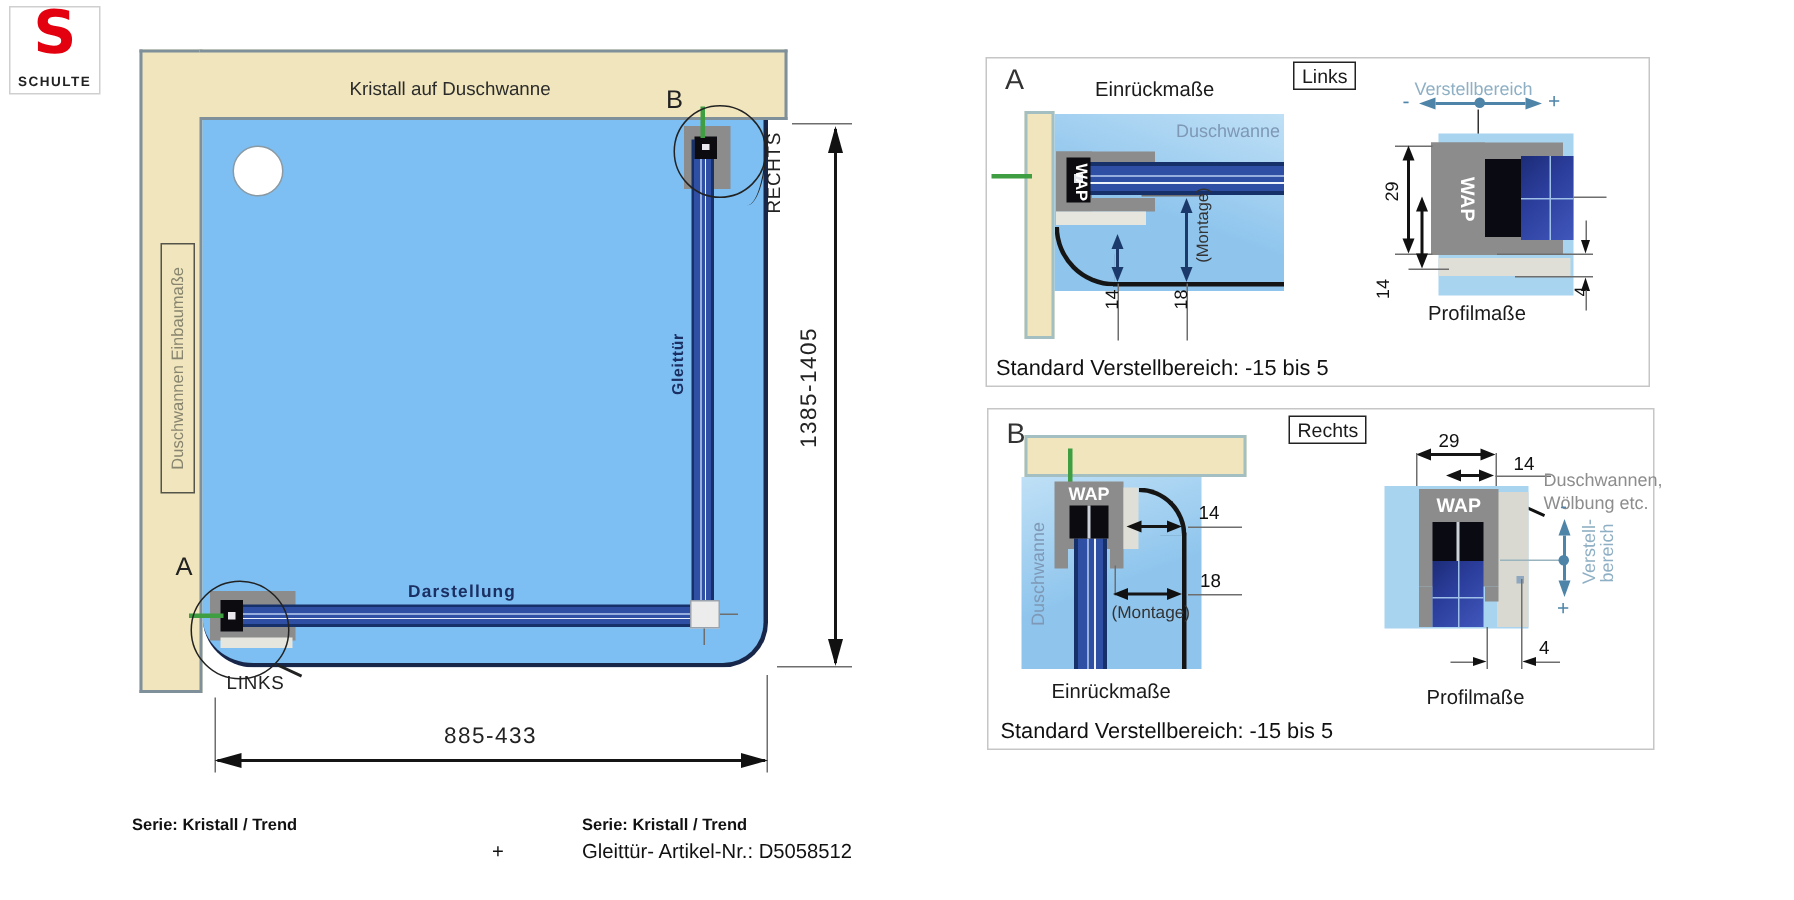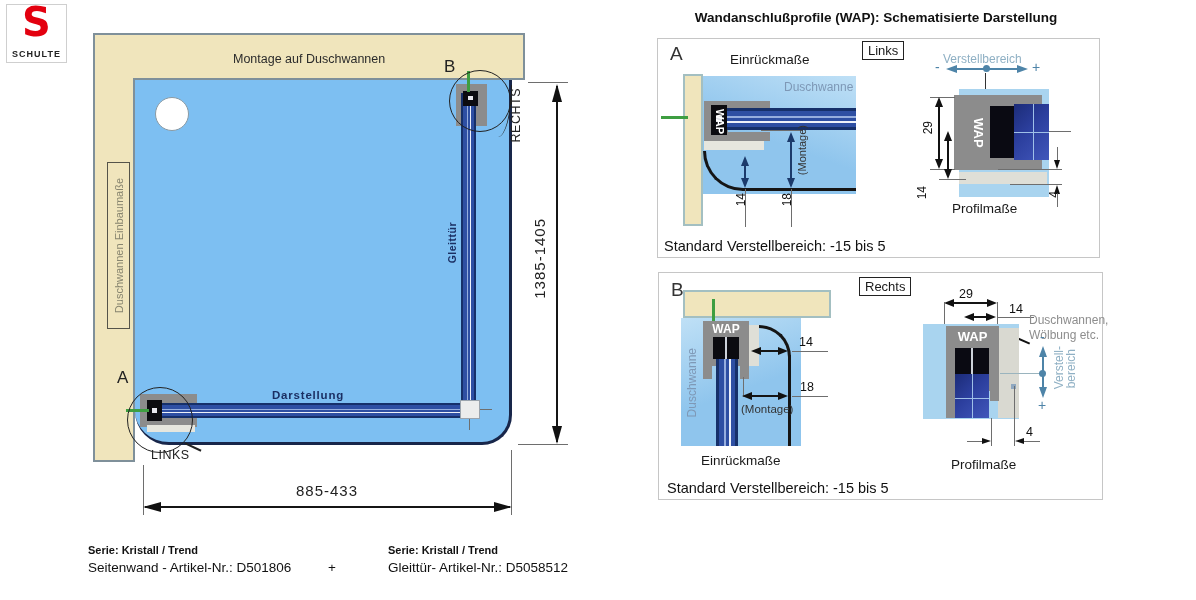--- a/index.html
+++ b/index.html
@@ -32,21 +32,21 @@
     <div class="a" style="left:0;bottom:3px;width:100%;text-align:center;font-size:9px;font-weight:bold;letter-spacing:1px;color:#222;">SCHULTE</div>
   </div>
 
   <div class="a beige" style="left:93px;top:33px;width:42px;height:429px;border:2px solid #7f909a;border-right:none;"></div>
   <div class="a beige" style="left:133px;top:33px;width:392px;height:47px;border:2px solid #7f909a;border-left:none;"></div>
   <div class="a" style="left:133px;top:80px;width:2px;height:380px;background:#7f909a;"></div>
 
   <div class="a" style="left:135px;top:80px;width:377px;height:365px;background:#7dbff2;border-right:3px solid #18264a;border-bottom:3px solid #18264a;border-radius:0 0 30px 34px;"></div>
   <div class="a" style="left:155px;top:97px;width:34px;height:34px;border-radius:50%;background:#fff;border:1px solid #8a9aa4;"></div>
 
-  <div class="a" style="left:233px;top:52px;font-size:12.5px;color:#2b2b2b;">Montage auf Duschwannen</div>
+  <div class="a" style="left:233px;top:52px;font-size:12.5px;color:#2b2b2b;">Kristall auf Duschwanne</div>
   <div class="a" style="left:107px;top:162px;width:23px;height:167px;border:1px solid #55544a;display:flex;align-items:center;justify-content:center;">
     <span class="vtx" style="font-size:11px;color:#87856f;white-space:nowrap;">Duschwannen Einbaumaße</span>
   </div>
 
   <div class="a" style="left:140px;top:394px;width:57px;height:33px;background:#8c8c8c;"></div>
   <div class="a" style="left:147px;top:425px;width:48px;height:7px;background:#e6e6de;"></div>
   <div class="a" style="left:456px;top:84px;width:31px;height:42px;background:#8c8c8c;"></div>
   <div class="a hbar" style="left:150px;top:403px;width:328px;height:15px;"></div>
   <div class="a vbar" style="left:461px;top:93px;width:15px;height:317px;"></div>
   <div class="a" style="left:147px;top:400px;width:15px;height:21px;background:#0c0c10;"></div>
@@ -79,21 +79,20 @@
   <div class="arr" style="left:494px;top:502px;border-width:5px 0 5px 18px;border-left-color:#111;"></div>
   <div class="a dimtxt" style="left:277px;top:482px;width:100px;text-align:center;">885-433</div>
 
   <div class="gln" style="left:528px;top:82px;width:40px;height:1px;"></div>
   <div class="gln" style="left:518px;top:444px;width:50px;height:1px;"></div>
   <div class="ln" style="left:556px;top:86px;width:2px;height:356px;"></div>
   <div class="arr" style="left:552px;top:84px;border-width:0 5px 18px 5px;border-bottom-color:#111;"></div>
   <div class="arr" style="left:552px;top:426px;border-width:18px 5px 0 5px;border-top-color:#111;"></div>
   <span class="a vtx dimtxt" style="left:531px;top:218px;">1385-1405</span>
 
-  <div class="a" style="left:650px;top:10px;width:452px;text-align:center;font-size:13.5px;font-weight:600;color:#111;">Wandanschlußprofile (WAP): Schematisierte Darstellung</div>
 
   <div class="panel" style="left:657px;top:38px;width:443px;height:220px;">
     <div class="a" style="left:12px;top:4px;font-size:19px;color:#333;">A</div>
     <div class="a" style="left:72px;top:13px;font-size:13.5px;">Einrückmaße</div>
     <div class="a" style="left:204px;top:2px;border:1px solid #222;padding:0 5px;font-size:13px;height:19px;line-height:17px;">Links</div>
 
     <div class="a beige" style="left:25px;top:35px;width:20px;height:152px;border:2px solid #a3bfc1;"></div>
     <div class="a" style="left:45px;top:37px;width:153px;height:118px;background:linear-gradient(200deg,#bfe0f6 0%,#8fc5ed 55%);"></div>
     <div class="a" style="left:126px;top:41px;font-size:12px;color:#7e98b6;">Duschwanne</div>
     <div class="a graybody" style="left:46px;top:62px;width:66px;height:9px;"></div>
@@ -256,18 +255,17 @@
     <div class="arr" style="left:323px;top:165px;border-width:3.5px 0 3.5px 9px;border-left-color:#111;"></div>
     <div class="arr" style="left:356px;top:165px;border-width:3.5px 9px 3.5px 0;border-right-color:#111;"></div>
     <div class="gln" style="left:365px;top:168px;width:16px;height:1px;"></div>
     <div class="a smdim" style="left:367px;top:152px;font-size:12.5px;">4</div>
 
     <div class="a" style="left:292px;top:184px;font-size:13.5px;">Profilmaße</div>
     <div class="a" style="left:8px;top:207px;font-size:14.5px;color:#111;">Standard Verstellbereich: -15 bis 5</div>
   </div>
 
   <div class="a" style="left:88px;top:544px;font-size:11px;font-weight:600;color:#111;">Serie: Kristall / Trend</div>
-  <div class="a" style="left:88px;top:560px;font-size:13.5px;color:#111;">Seitenwand - Artikel-Nr.: D501806</div>
   <div class="a" style="left:328px;top:560px;font-size:13.5px;color:#111;">+</div>
   <div class="a" style="left:388px;top:544px;font-size:11px;font-weight:600;color:#111;">Serie: Kristall / Trend</div>
   <div class="a" style="left:388px;top:560px;font-size:13.5px;color:#111;">Gleittür- Artikel-Nr.: D5058512</div>
 
 </div>
 
 </body></html>

